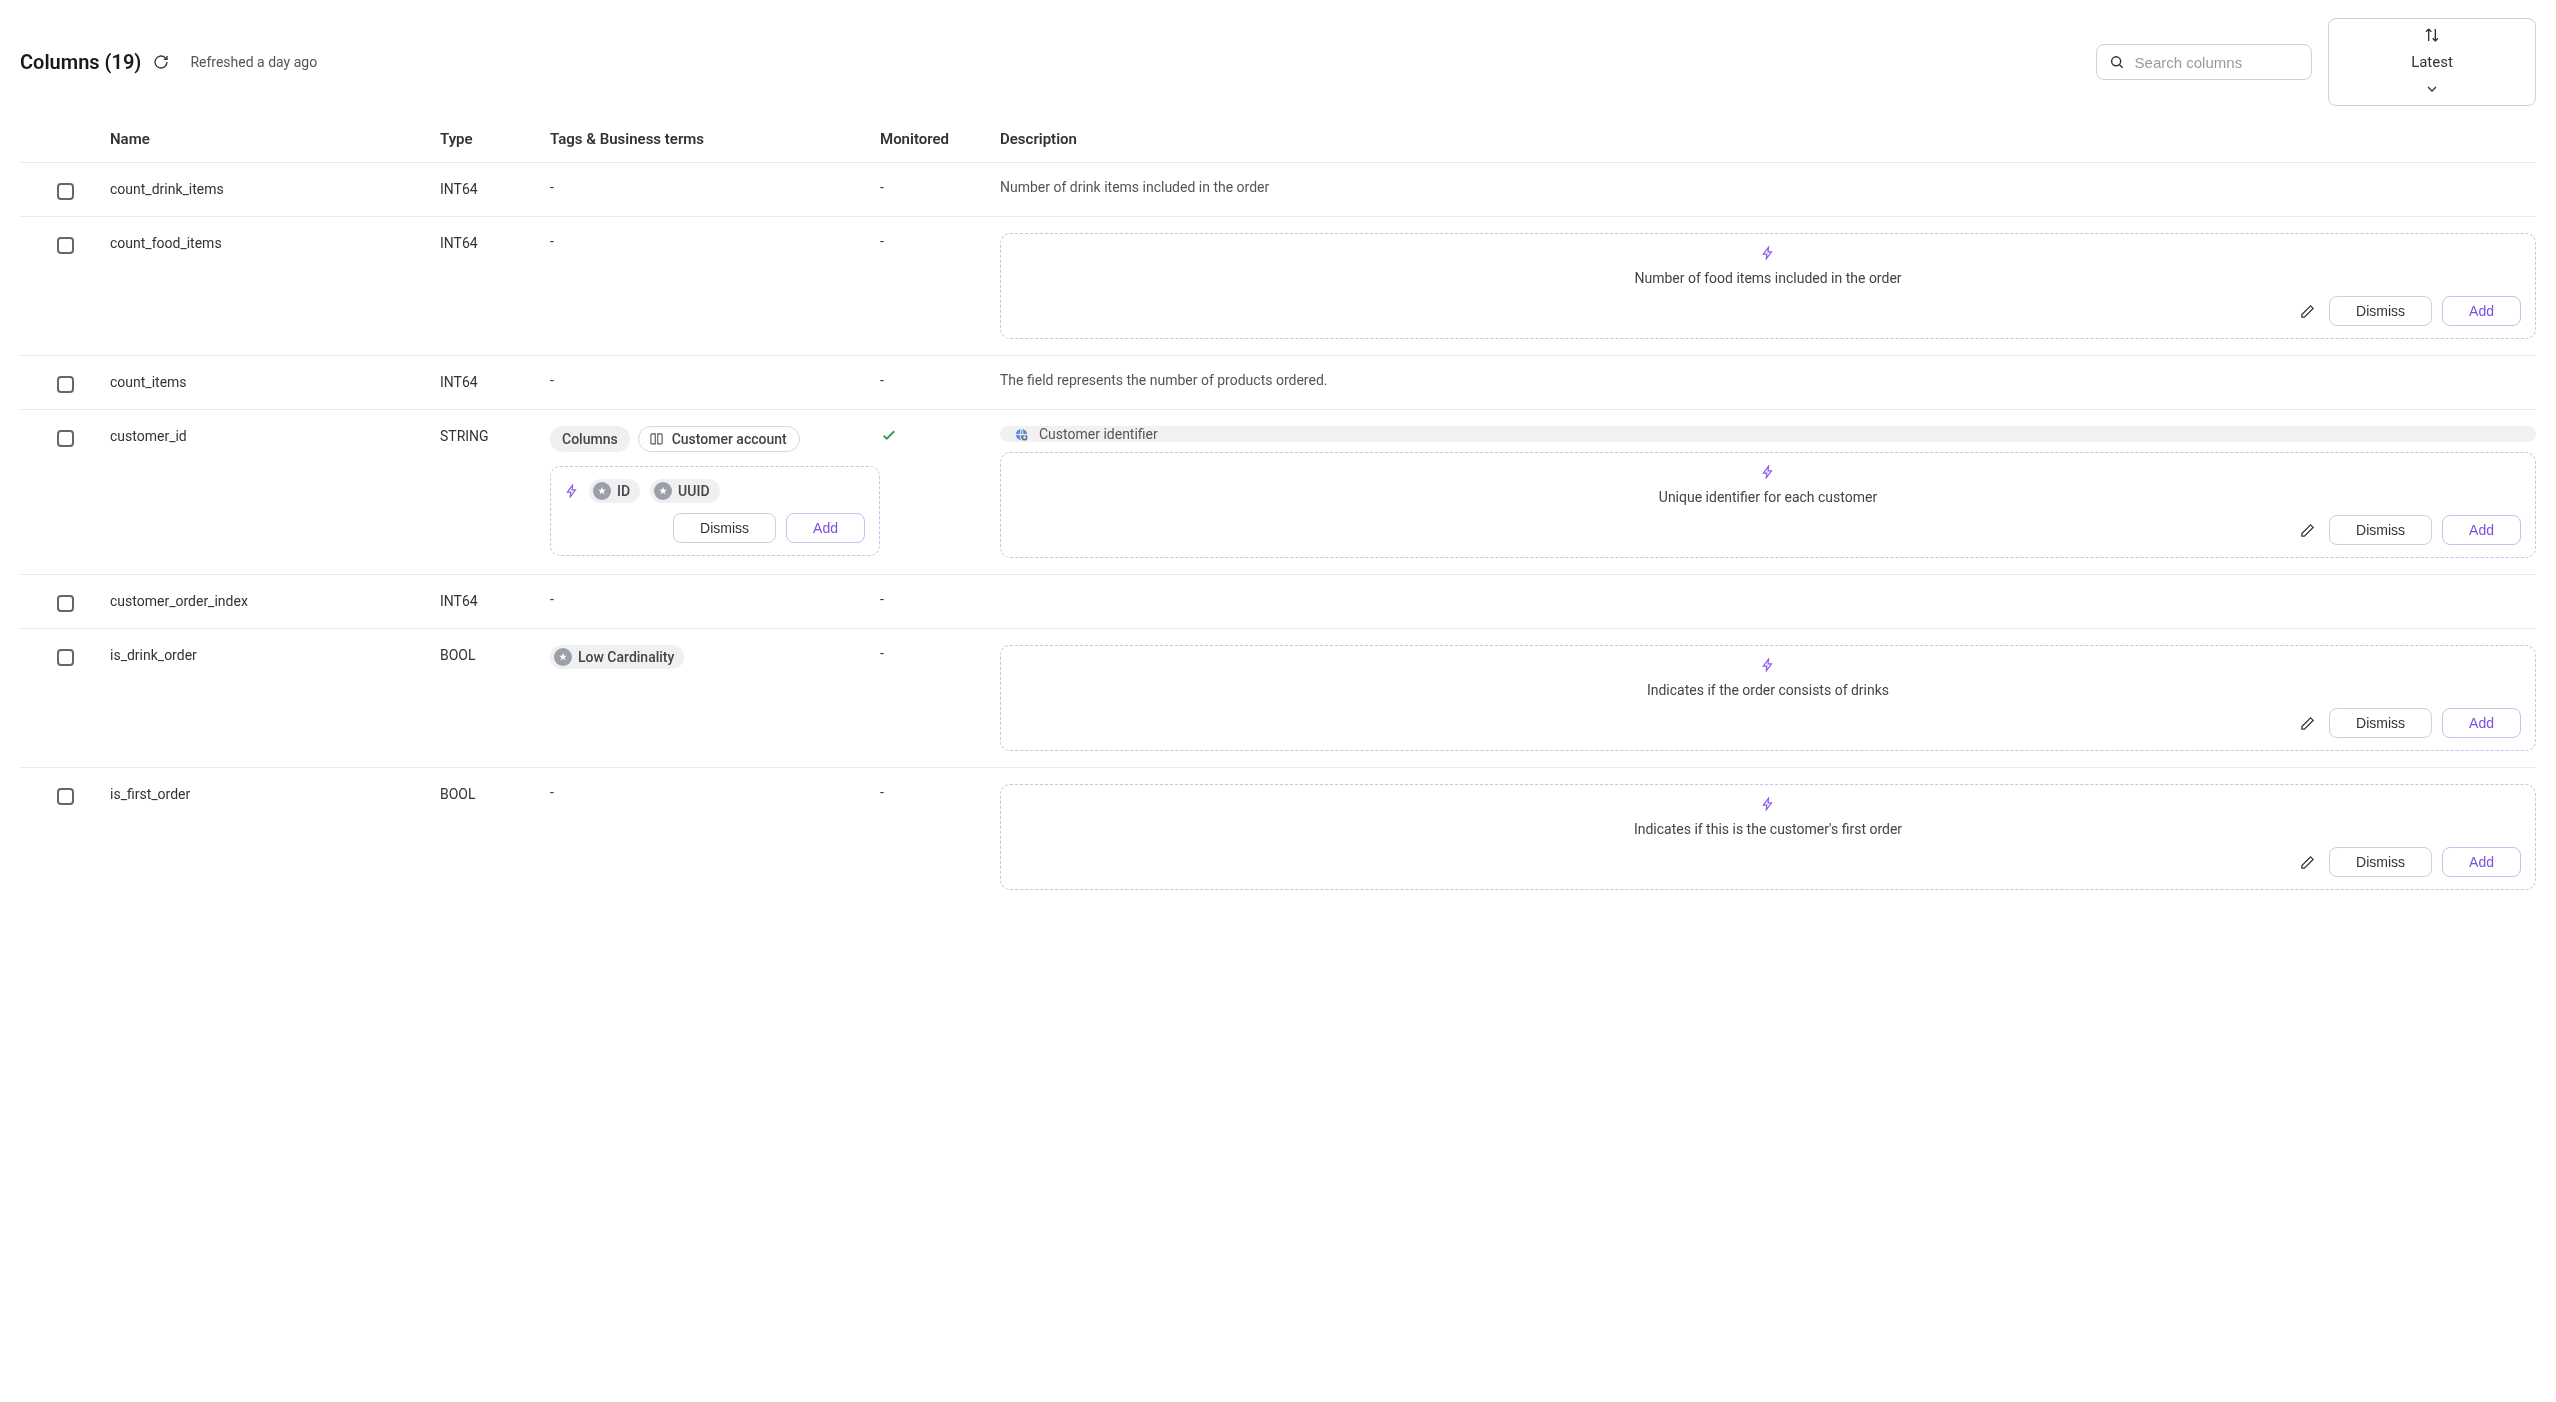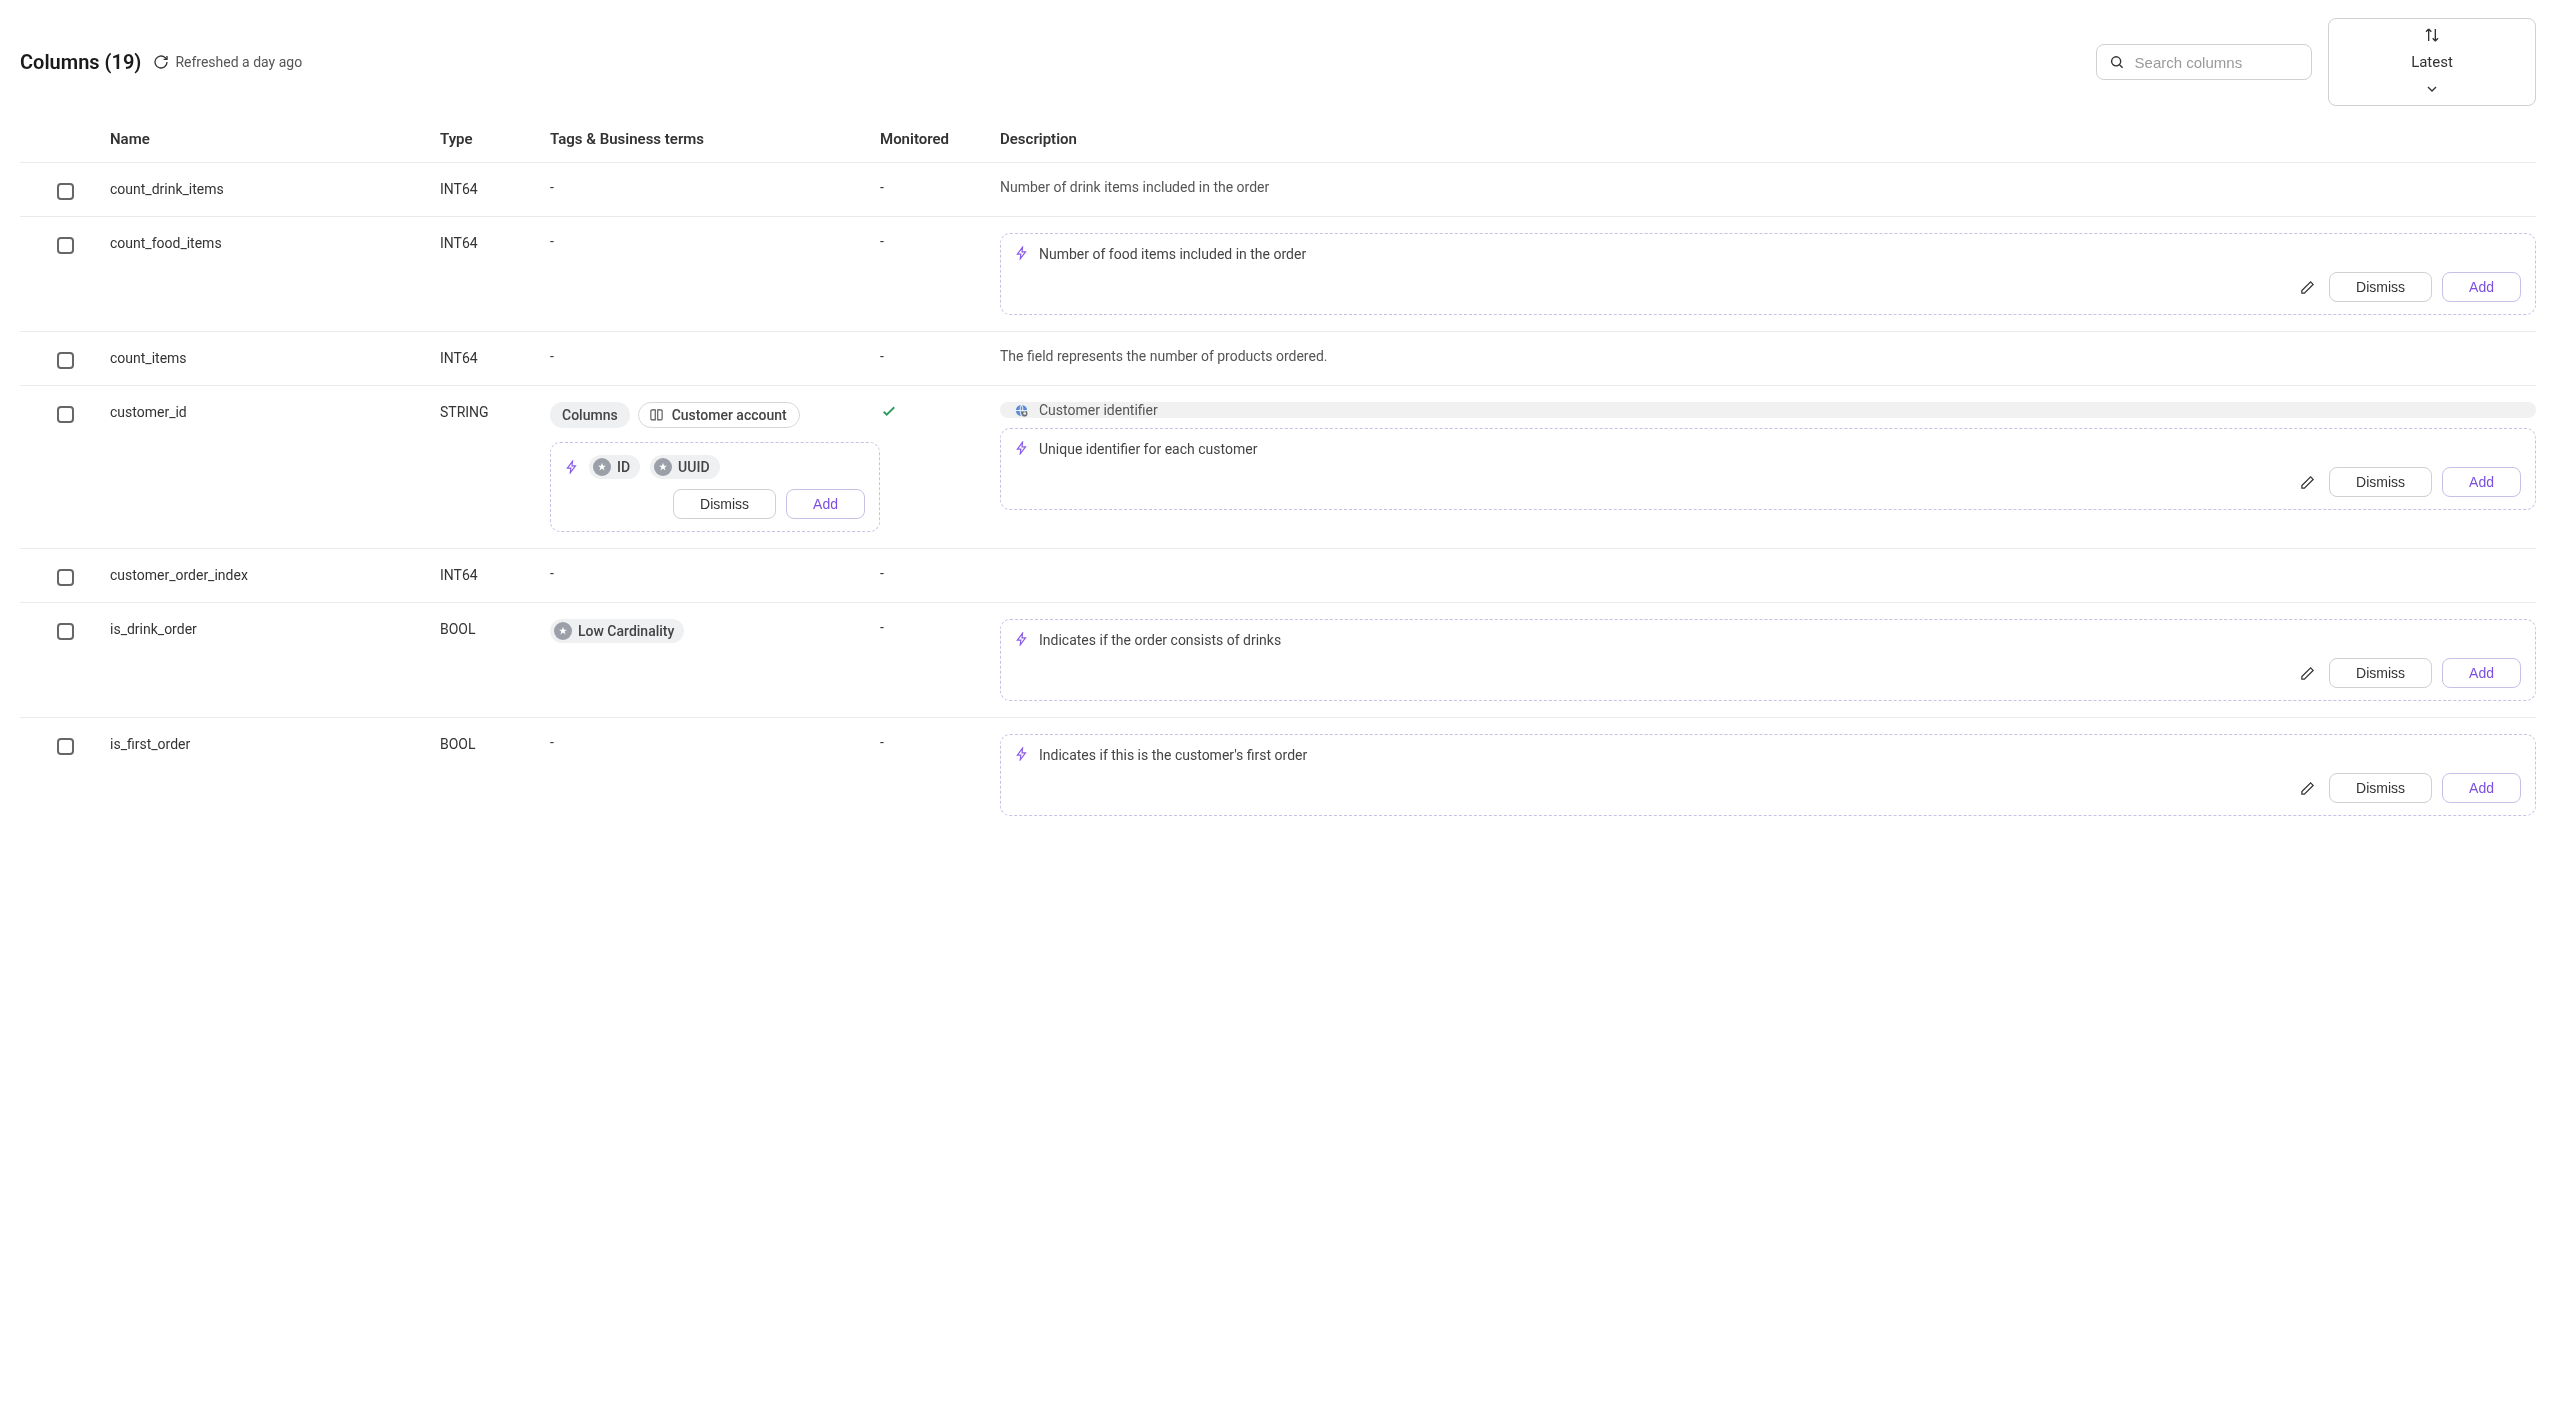--- a/index.html
+++ b/index.html
@@ -1,20 +1,20 @@
 <!DOCTYPE html>
 <html><head>
 <meta charset="utf-8">
 <style>
 * { box-sizing: border-box; margin: 0; padding: 0; }
 body { font-family: -apple-system, BlinkMacSystemFont, "Segoe UI", Roboto, sans-serif; color: #1a1a1a; background: #fff; font-size: 14px; }
 .container { padding: 18px 20px; }
 .header { display: flex; align-items: center; gap: 12px; }
 .title { font-size: 20px; font-weight: 600; }
-.refreshed { display: flex; align-items: center; gap: 6px; color: #555; font-size: 14px; }
+.refreshed { display: flex; align-items: center; gap: 21px; color: #555; font-size: 14px; }
 .header-right { margin-left: auto; display: flex; gap: 16px; align-items: center; }
 .search-box { display: flex; align-items: center; border: 1px solid #d0d0d0; border-radius: 8px; padding: 8px 12px; width: 216px; gap: 10px; }
 .search-box input { border: none; outline: none; font-size: 15px; width: 100%; color: #333; }
 .search-box input::placeholder { color: #9a9a9a; }
 .sort-box { display: flex; align-items: center; border: 1px solid #d0d0d0; border-radius: 8px; padding: 8px 14px; width: 208px; gap: 10px; color: #333; font-size: 15px; justify-content: flex-start; flex-direction: column; }
 .sort-box .label { flex: 1; }
 .refresh-row { display: flex; justify-content: flex-end; margin-top: 16px; }
 .refresh-btn { display: flex; align-items: center; gap: 8px; border: 1px solid #d8ccf5; border-radius: 8px; padding: 6px 14px; color: #7b4fe0; font-size: 15px; font-weight: 500; background: #fff; cursor: pointer; }
 .beta-badge { border: 1px solid #d8ccf5; border-radius: 6px; padding: 1px 8px; font-size: 11px; color: #7b4fe0; font-weight: 600; }
 .table { width: 100%; margin-top: 12px; }
@@ -25,21 +25,21 @@
 .col-tags { width: 330px; }
 .col-mon { width: 120px; text-align: left; }
 .col-desc { flex: 1; }
 .row { display: flex; border-top: 1px solid #eaeaea; padding: 16px 0; align-items: flex-start; }
 .checkbox { width: 17px; height: 17px; border: 2px solid #666; border-radius: 4px; display: inline-block; }
 .cell { font-size: 14px; color: #333; }
 .col-name .cell, .col-type .cell { padding-top: 2px; }
 .dash { color: #333; }
 .desc-simple { color: #555; font-size: 14px; }
 .suggestion-box { border: 1px dashed #c8c0e8; border-radius: 10px; padding: 12px 14px; background: #fff; }
-.suggestion-text { display: flex; gap: 10px; color: #444; font-size: 14px; }
+.suggestion-text { display: flex; align-items: center; gap: 10px; color: #444; font-size: 14px; flex-direction: column; }
 .suggestion-actions { display: flex; justify-content: flex-end; gap: 10px; margin-top: 10px; align-items: center; }
 .btn { border: 1px solid #d0d0d0; background: #fff; border-radius: 8px; padding: 6px 26px; font-size: 14px; cursor: pointer; color: #333; font-weight: 500; }
 .btn.primary { color: #7b4fe0; border-color: #c8c0e8; }
 .icon-btn { cursor: pointer; display: flex; align-items: center; padding: 4px; }
 .tag { background: #eff0f2; border-radius: 999px; padding: 4px 12px; font-size: 14px; color: #444; display: inline-flex; align-items: center; gap: 6px; font-weight: 500; }
 .tag-row { display: flex; gap: 8px; flex-wrap: wrap; }
 .ai-tag-box { border: 1px dashed #c8c0e8; border-radius: 10px; padding: 12px 14px; margin-top: 14px; }
 .ai-tag-top { display: flex; align-items: center; gap: 10px; }
 .pill { display: inline-flex; align-items: center; gap: 6px; background: #eff0f2; border-radius: 999px; padding: 3px 10px 3px 4px; font-size: 14px; color: #444; font-weight: 500; }
 .pill-iconwrap { width: 18px; height: 18px; border-radius: 50%; background: #9a9fa8; display: flex; align-items: center; justify-content: center; }

